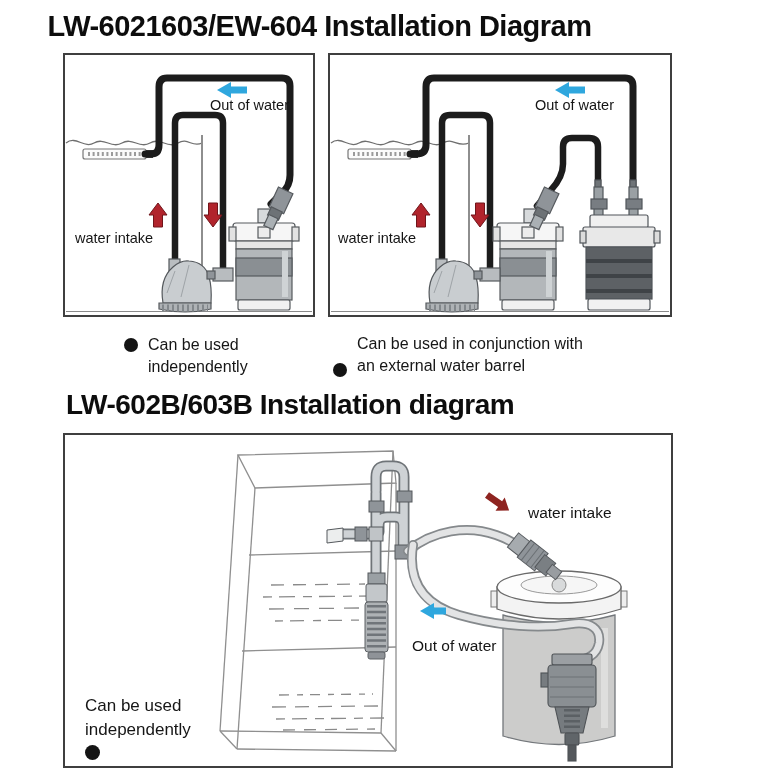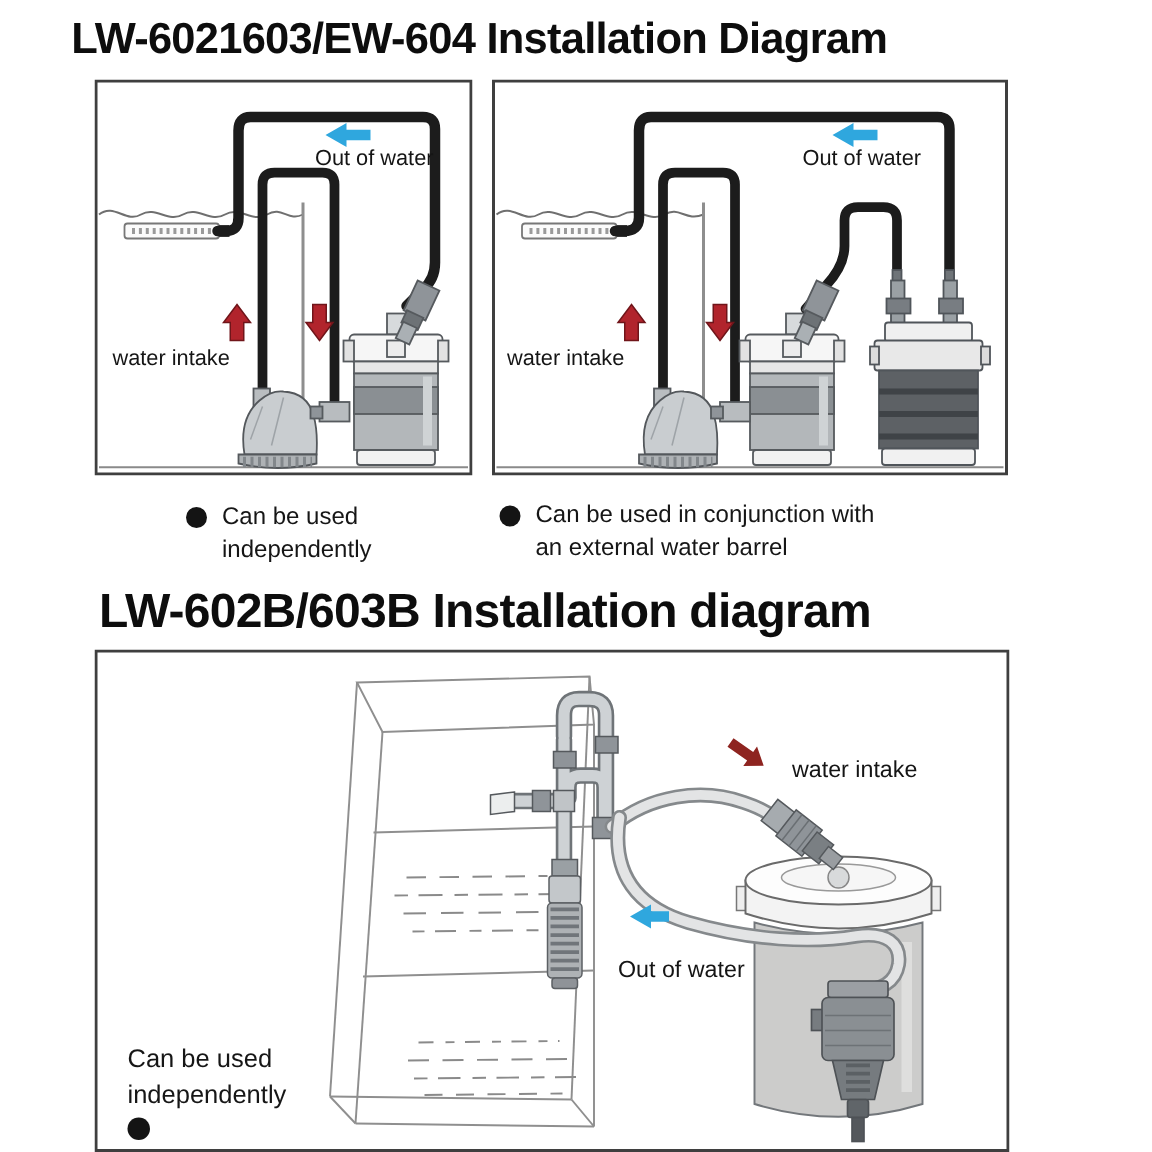--- a/index.html
+++ b/index.html
@@ -2,21 +2,21 @@
 <html><head>
 <meta charset="utf-8">
 <style>
   html,body{margin:0;padding:0;background:#fff;}
   .stage{
     position:relative;width:768px;height:768px;overflow:hidden;background:#ffffff;
     font-family:"Liberation Sans","DejaVu Sans",sans-serif;color:#111;
   }
   .title{position:absolute;font-weight:bold;color:#0d0d0d;white-space:nowrap;letter-spacing:-0.5px;}
   .title-top{top:10px;left:0;width:639px;text-align:center;font-size:29px;}
-  .title-bottom{top:389px;left:66px;font-size:32px;}
+  .title-bottom{top:389px;left:66px;font-size:28px;}
   .panel{position:absolute;}
   .panel svg{position:absolute;left:0;top:0;}
   .caption{position:absolute;display:flex;align-items:flex-start;font-size:16px;line-height:22px;color:#161616;}
   .bullet{width:14px;height:14px;border-radius:50%;background:#141414;flex:0 0 auto;margin:4px 10px 0 0;}
   .cap-col{display:flex;flex-direction:column;}
   .bottom-caption{position:absolute;left:85px;top:694px;font-size:17px;line-height:24px;color:#161616;}
   .bottom-bullet{position:absolute;left:85px;top:745px;width:15px;height:15px;border-radius:50%;background:#141414;}
   svg text{font-family:"Liberation Sans","DejaVu Sans",sans-serif;fill:#151515;}
   .lbl{font-size:14.5px;}
   .lbl-b{font-size:15.5px;}
@@ -158,21 +158,21 @@
     </svg>
   </div>
 
   <div class="caption" style="left:124px;top:334px;">
     <span class="bullet"></span>
     <span class="cap-col">
       <span>Can be used</span>
       <span>independently</span>
     </span>
   </div>
-  <div class="caption" style="left:333px;top:333px;">
+  <div class="caption" style="left:333px;top:333px;align-items:flex-end;">
     <span class="bullet"></span>
     <span class="cap-col">
       <span>Can be used in conjunction with</span>
       <span>an external water barrel</span>
     </span>
   </div>
 
   <div class="title title-bottom">LW-602B/603B Installation diagram</div>
 
   <div class="panel" style="left:63px;top:433px;width:610px;height:335px;">

